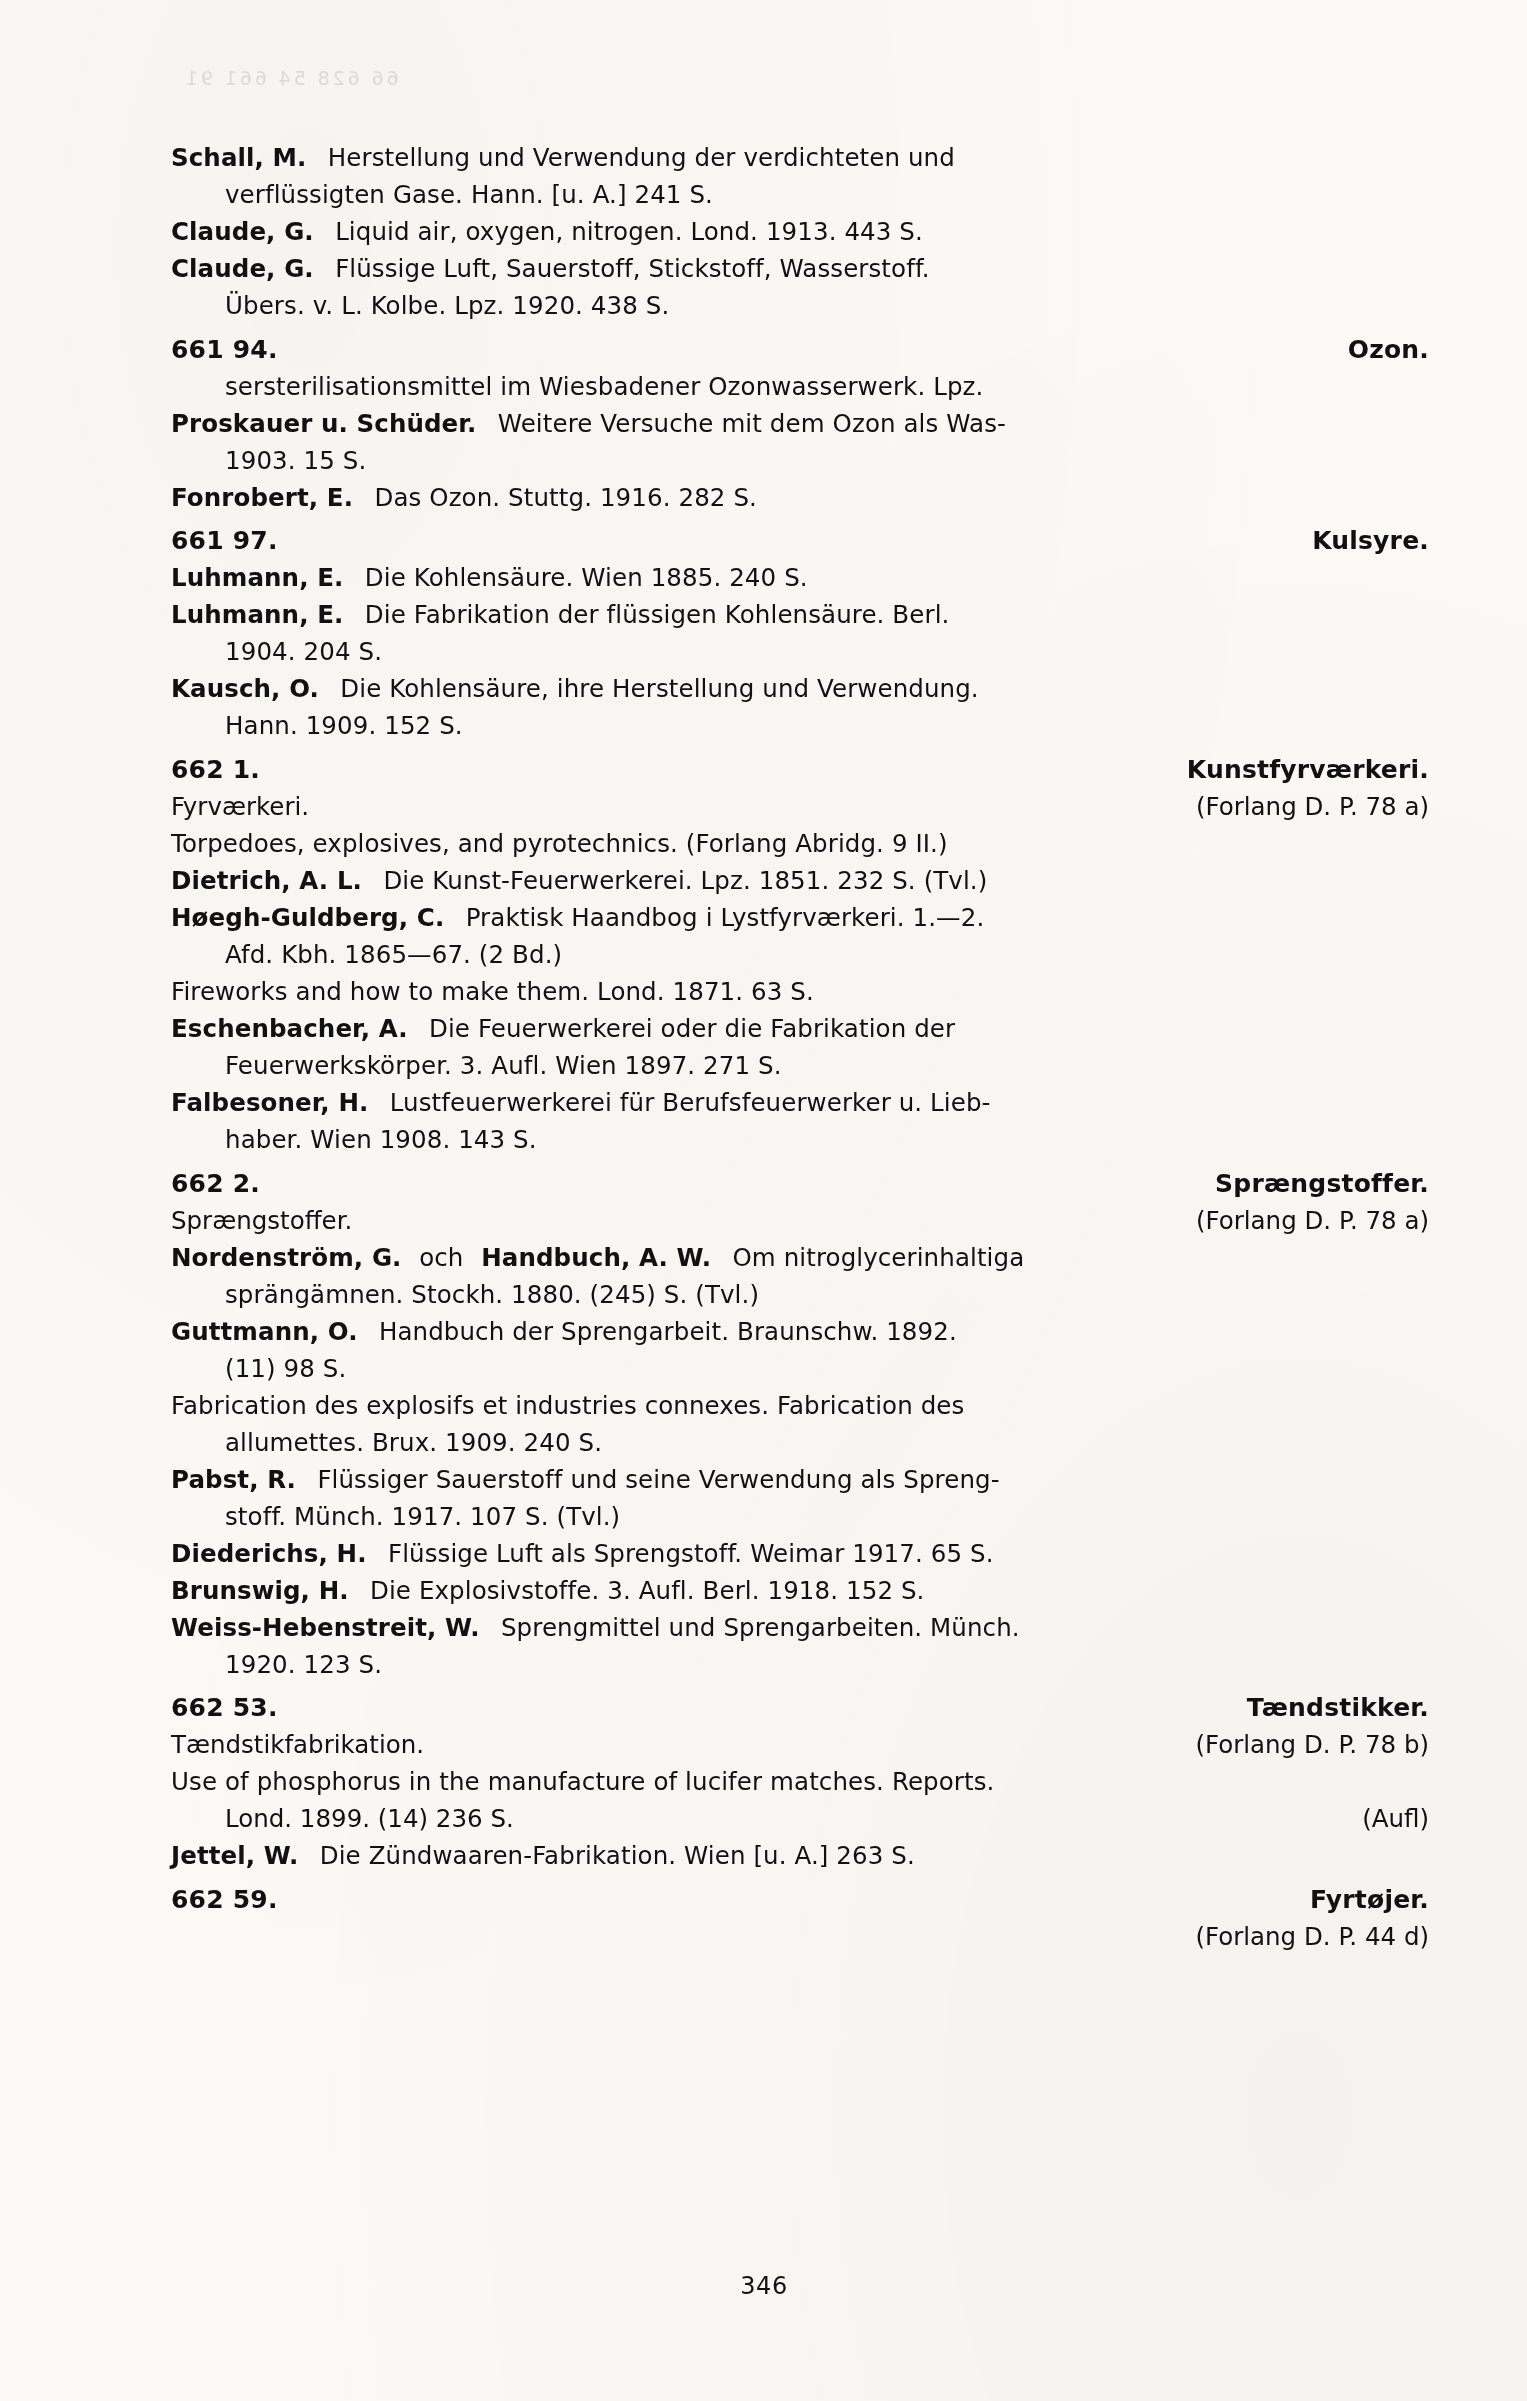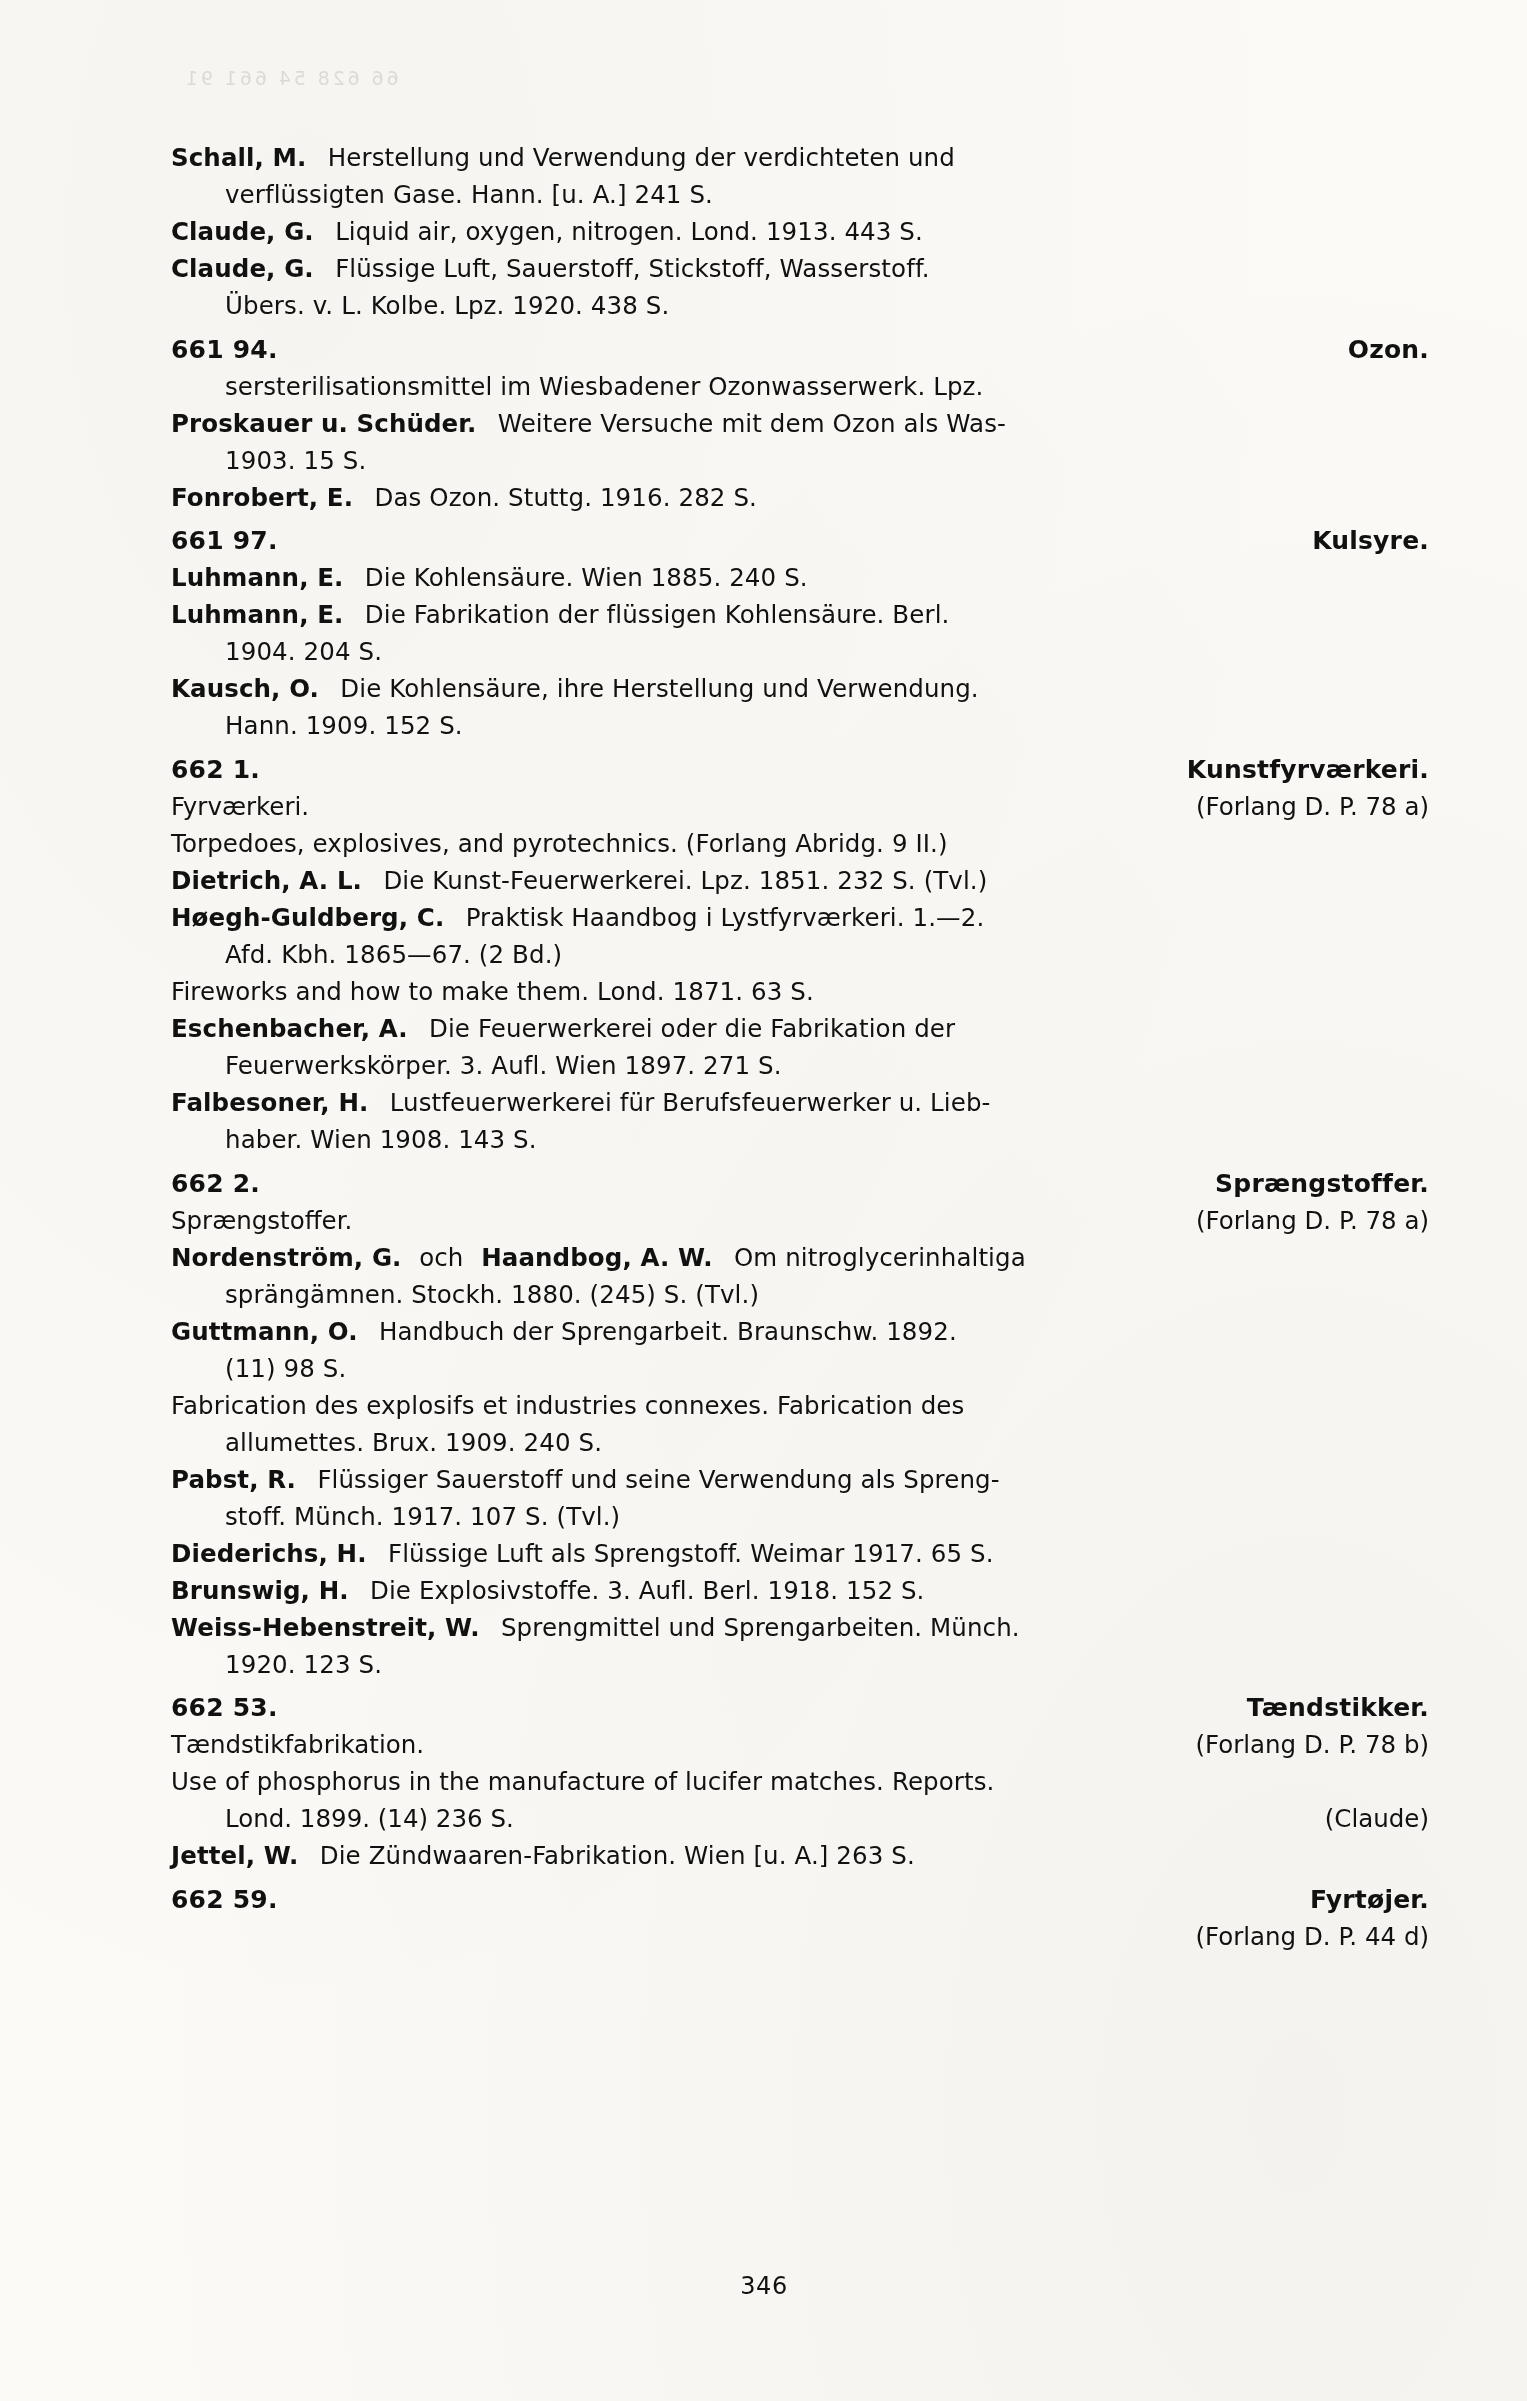--- a/index.html
+++ b/index.html
@@ -191,21 +191,21 @@
   </div>
 
   <div class="split">
     <span>Sprængstoffer.</span>
     <span>(Forlang D. P. 78 a)</span>
   </div>
 
   <div class="line">
     <span class="b">Nordenström, G.</span>
     <span style="margin-left:0.4em;">och</span>
-    <span class="b" style="margin-left:0.4em;">Haandbog, A. W.</span>
+    <span class="b" style="margin-left:0.4em;">Handbuch, A. W.</span>
     <span style="margin-left:0.55em;">Om nitroglycerinhaltiga</span>
   </div>
   <div class="line indent">sprängämnen.  Stockh. 1880.  (245) S. (Tvl.)</div>
 
   <div class="line">
     <span class="b">Guttmann, O.</span>
     <span style="margin-left:0.55em;">Handbuch der Sprengarbeit.  Braunschw. 1892.</span>
   </div>
   <div class="line indent">(11) 98 S.</div>
 
@@ -241,21 +241,21 @@
 
   <div class="split">
     <span>Tændstikfabrikation.</span>
     <span>(Forlang D. P. 78 b)</span>
   </div>
 
   <div class="line">Use of phosphorus in the manufacture of lucifer matches.  Reports.</div>
 
   <div class="split" style="padding-left:54px;">
     <span>Lond. 1899.  (14) 236 S.</span>
-    <span>(Claude)</span>
+    <span>(Aufl)</span>
   </div>
 
   <div class="line">
     <span class="b">Jettel, W.</span>
     <span style="margin-left:0.55em;">Die Zündwaaren-Fabrikation.  Wien [u. A.]   263 S.</span>
   </div>
 
   <div class="sec">
     <span class="sec-num">662 59.</span>
     <span class="sec-title">Fyrtøjer.</span>

